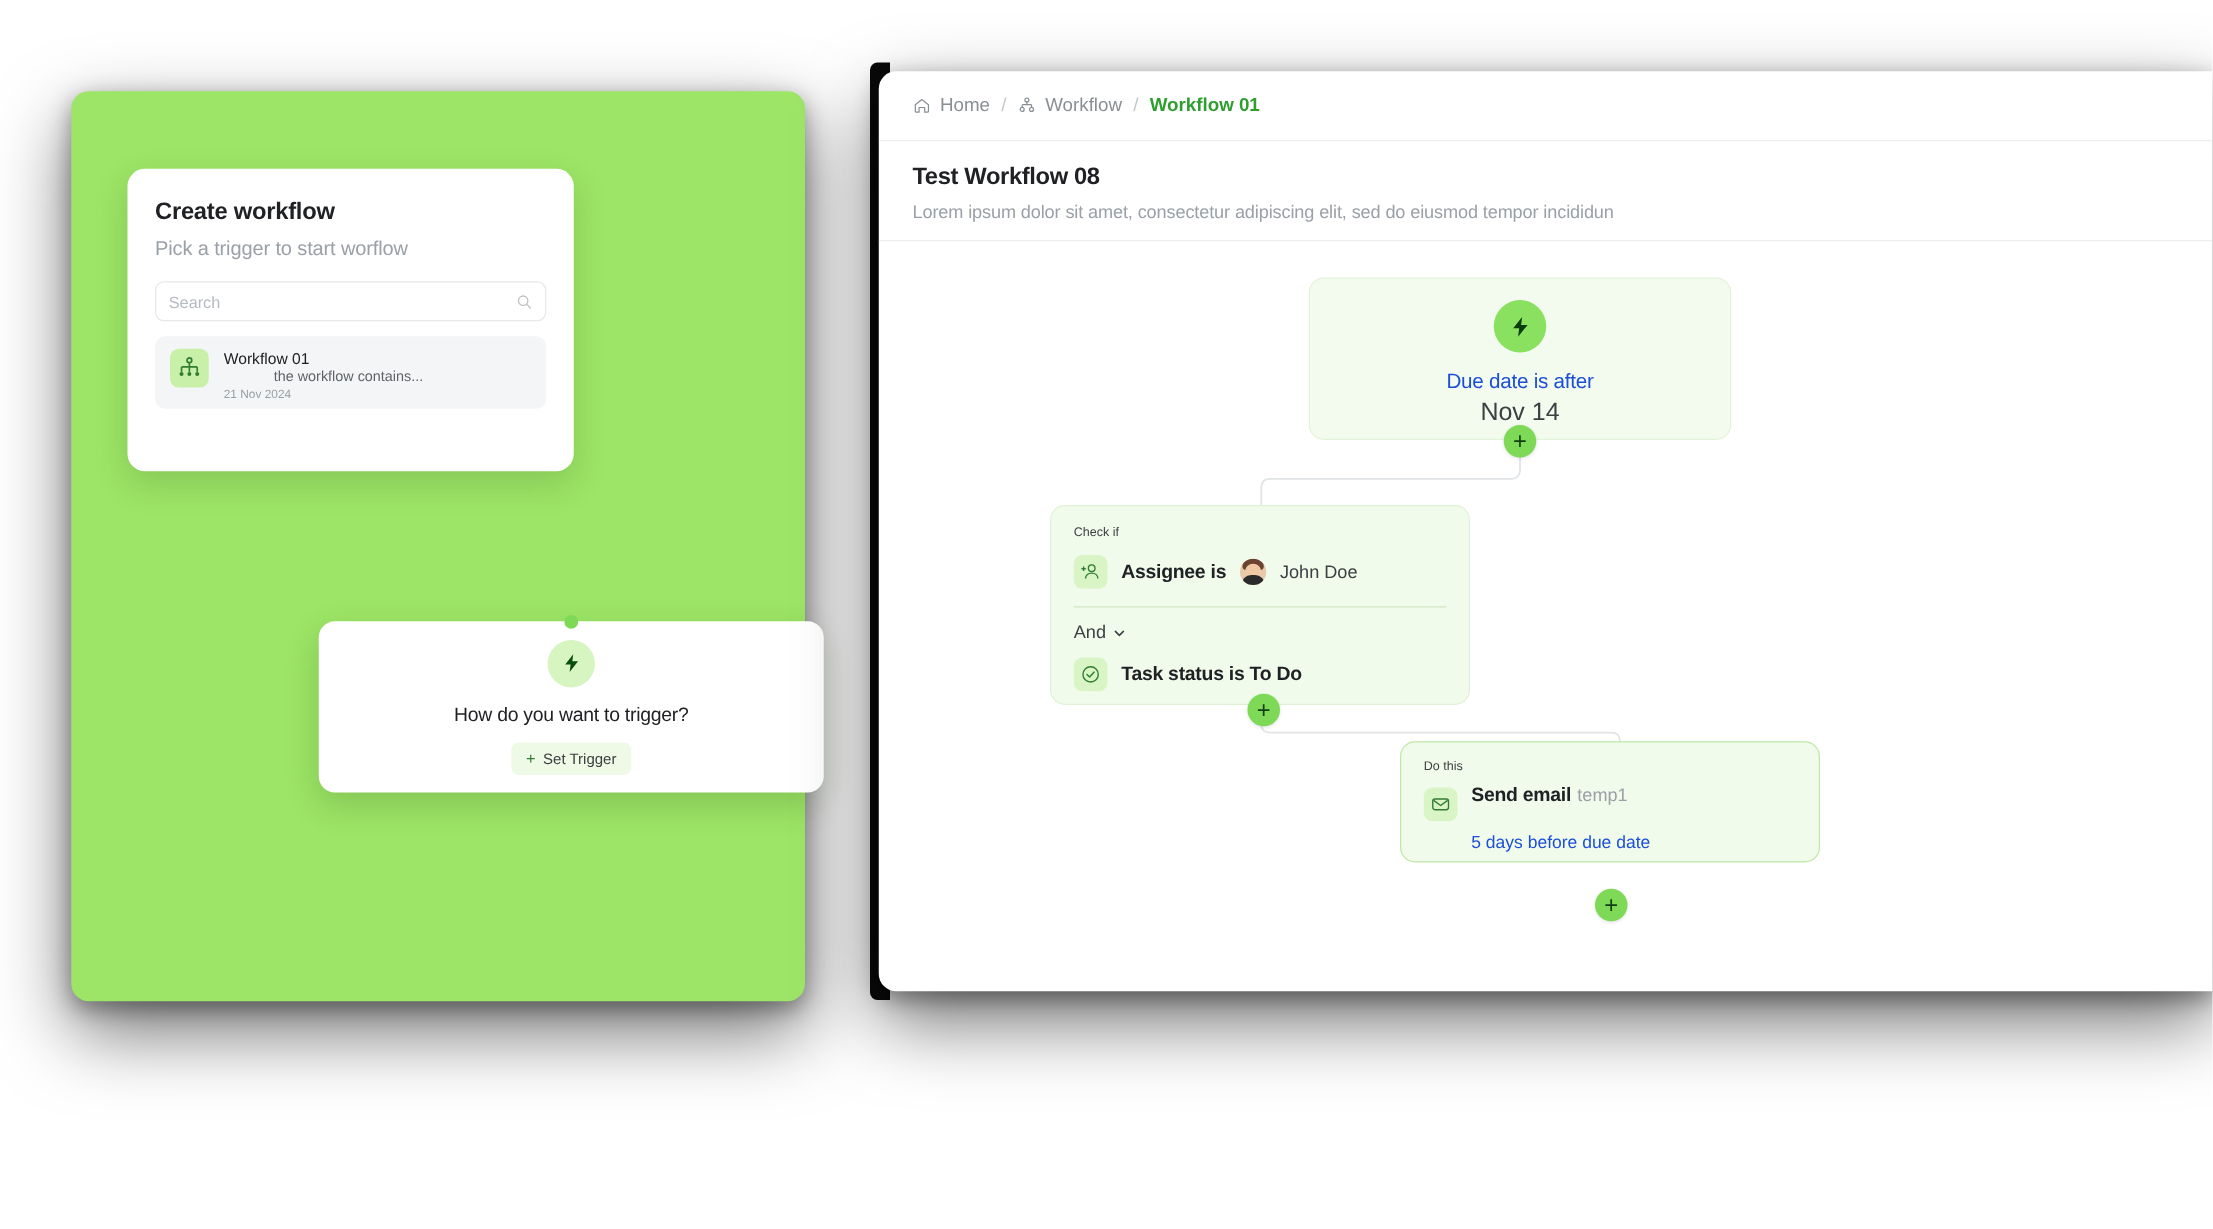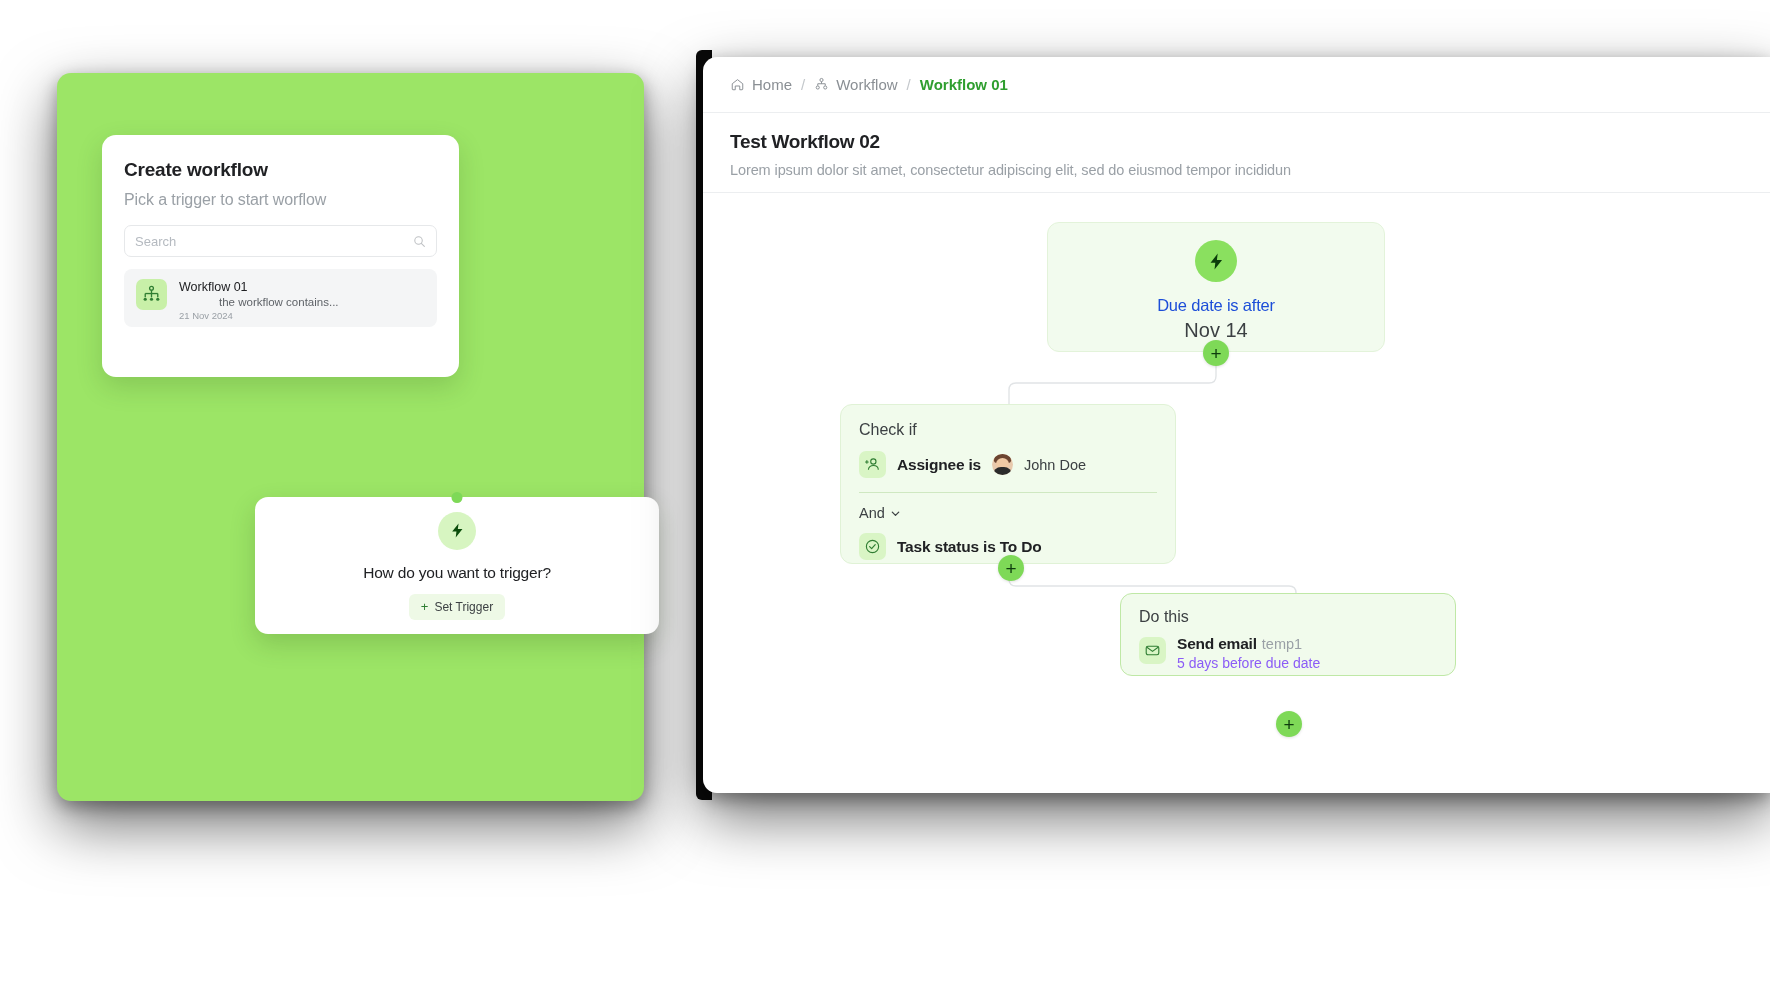--- a/index.html
+++ b/index.html
@@ -137,51 +137,51 @@
     display:flex; align-items:center; justify-content:center;
   }
   .node-trigger .n-title { font-size: 16.5px; color:#1d4ed8; margin-top: 14px; letter-spacing:-0.2px;}
   .node-trigger .n-sub { font-size: 20px; color:#3c4043; margin-top: 4px; }
 
   .node-check {
     left: 137px; top: 211px; width: 336px; height: 160px;
     background: #f1fbec; border: 1px solid #e0f2d6;
     padding: 16px 18px;
   }
-  .n-label { font-size: 16px; color: #3c4043; }
+  .n-label { font-size: 10px; color: #3c4043; }
   .cond-row { display:flex; align-items:center; gap: 11px; margin-top: 12px; }
   .cond-ico {
     width: 27px; height: 27px; border-radius: 7px; background: #d9f5c5;
     display:flex; align-items:center; justify-content:center; flex:0 0 auto;
   }
   .cond-strong { font-size: 15.5px; font-weight: 700; color:#202124; letter-spacing:-0.2px;}
   .avatar {
     width: 21px; height: 21px; border-radius: 50%; overflow:hidden; flex:0 0 auto;
     background:#e8c9ad; position:relative;
   }
   .avatar .hair{position:absolute;left:2px;top:0px;width:17px;height:9px;border-radius:9px 9px 4px 4px;background:#6b4430;}
   .avatar .face{position:absolute;left:4px;top:4px;width:13px;height:12px;border-radius:50%;background:#f0c9a4;}
   .avatar .body{position:absolute;left:1px;bottom:0;width:19px;height:8px;border-radius:9px 9px 0 0;background:#2b2b2b;}
   .cond-val { font-size: 14.5px; color: #3c4043; }
   .node-sep { height:1px; background:#cfe8c1; margin: 14px 0 0 0; }
   .and-row { display:flex; align-items:center; gap:5px; margin-top: 12px; font-size: 14.5px; color:#3c4043; cursor:pointer;}
 
   .node-do {
-    left: 417px; top: 400px; width: 336px; height: 83px;
+    left: 417px; top: 400px; width: 336px; height: 97px;
     background: #f1fbec; border: 1px solid #bfe8a6;
     padding: 14px 18px;
   }
   .do-row { display:flex; align-items:flex-start; gap: 11px; margin-top: 9px; }
   .do-ico {
     width: 27px; height: 27px; border-radius: 7px; background: #d9f5c5;
     display:flex; align-items:center; justify-content:center; flex:0 0 auto; margin-top:2px;
   }
   .do-main { font-size: 15.5px; font-weight: 700; color:#202124; letter-spacing:-0.2px;}
   .do-temp { font-size: 14.5px; color:#9aa0a6; font-weight:400; margin-left:5px;}
-  .do-sub { font-size: 14px; color:#8b5cf6; margin-top: 2px; }
+  .do-sub { font-size: 14px; color:#1d4ed8; margin-top: 19px; }
 
   .plus-node {
     position:absolute; width: 26px; height: 26px; border-radius: 50%;
     background: #7ed957; color:#0e3d0e; display:flex; align-items:center;
     justify-content:center; font-size: 19px; line-height:1; cursor:pointer;
     box-shadow: 0 1px 3px rgba(0,0,0,0.12);
   }
   .p1 { left: 500px; top: 147px; }
   .p2 { left: 295px; top: 362px; }
   .p3 { left: 573px; top: 518px; }
@@ -261,21 +261,21 @@
           <circle cx="5" cy="14" r="2.1" fill="none" stroke="#8a8f94" stroke-width="1.3"></circle>
           <circle cx="15" cy="14" r="2.1" fill="none" stroke="#8a8f94" stroke-width="1.3"></circle>
         </svg>
         <span>Workflow</span>
       </span>
       <span class="sep">/</span>
       <span class="cur">Workflow 01</span>
     </div>
 
     <div class="wf-head">
-      <div class="wf-title">Test Workflow 02</div>
+      <div class="wf-title">Test Workflow 08</div>
       <div class="wf-desc">Lorem ipsum dolor sit amet, consectetur adipiscing elit, sed do eiusmod tempor incididun</div>
     </div>
 
     <div class="canvas">
 
       <svg width="1067" height="560" style="position:absolute;left:0;top:0;">
         <path d="M513 160 L513 183 Q513 190 506 190 L313 190 Q306 190 306 197 L306 211" fill="none" stroke="#e1e4e6" stroke-width="1.4"></path>
         <path d="M306 371 L306 386 Q306 393 313 393 L586 393 Q593 393 593 400 L593 400" fill="none" stroke="#e1e4e6" stroke-width="1.4"></path>
       </svg>
 

